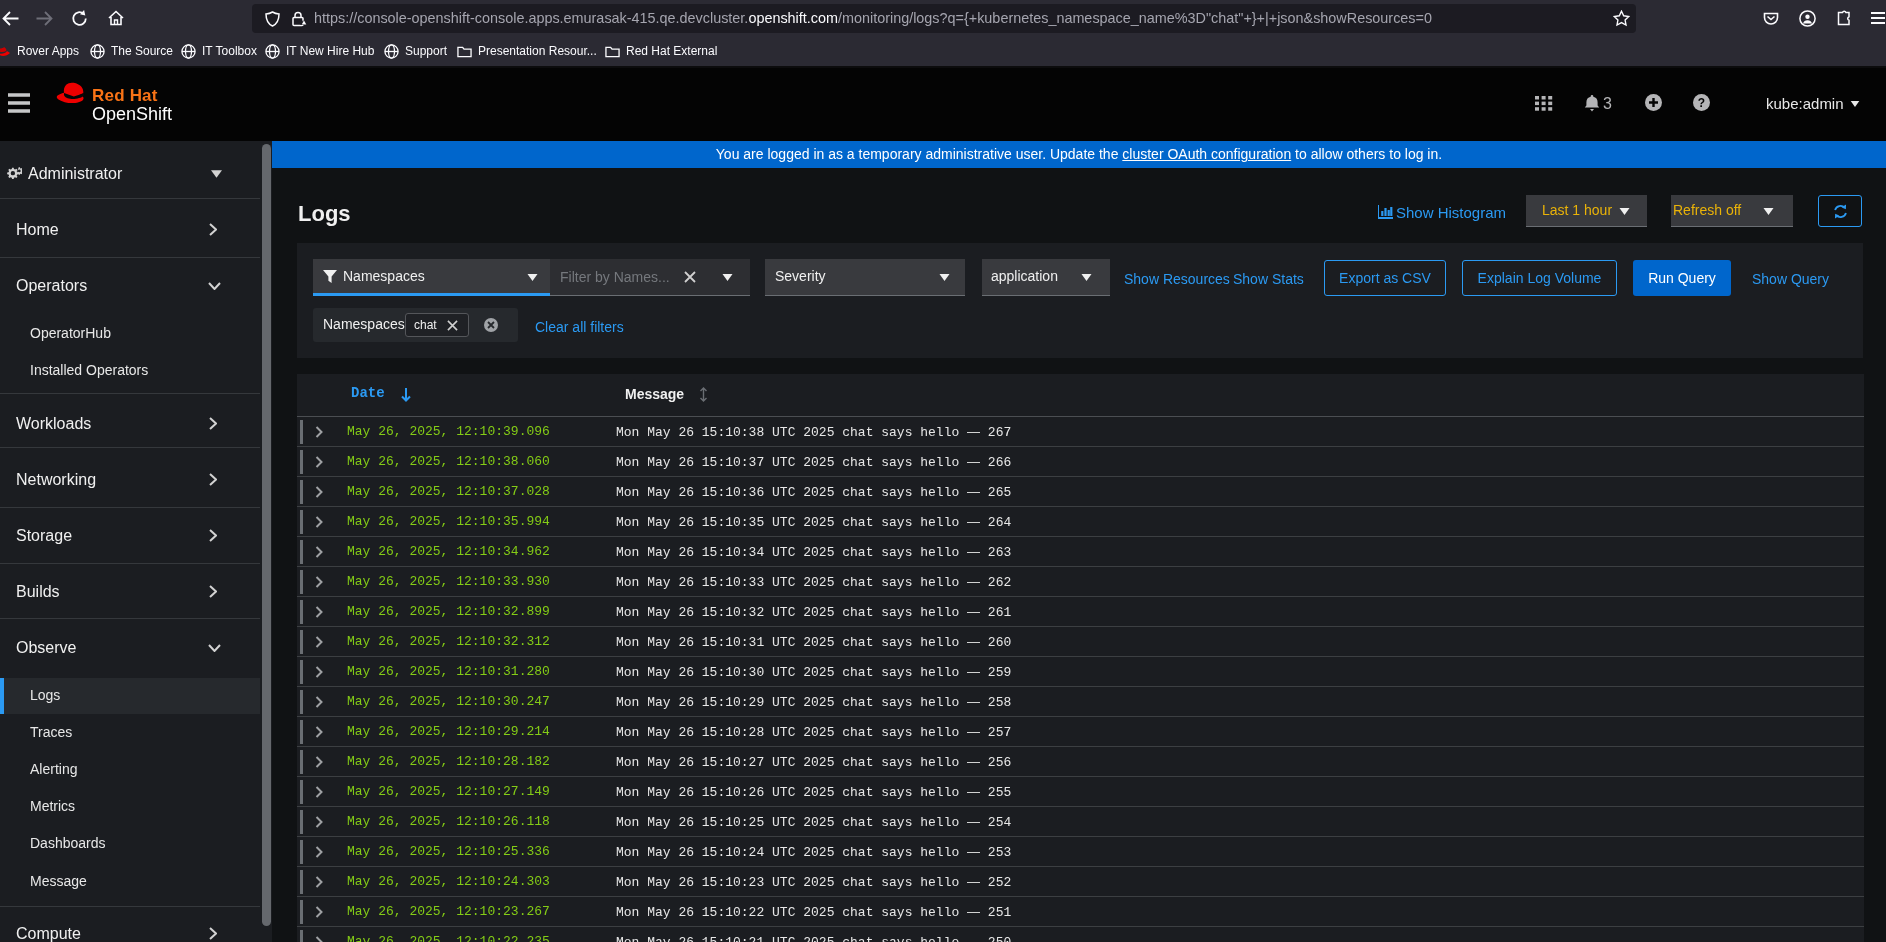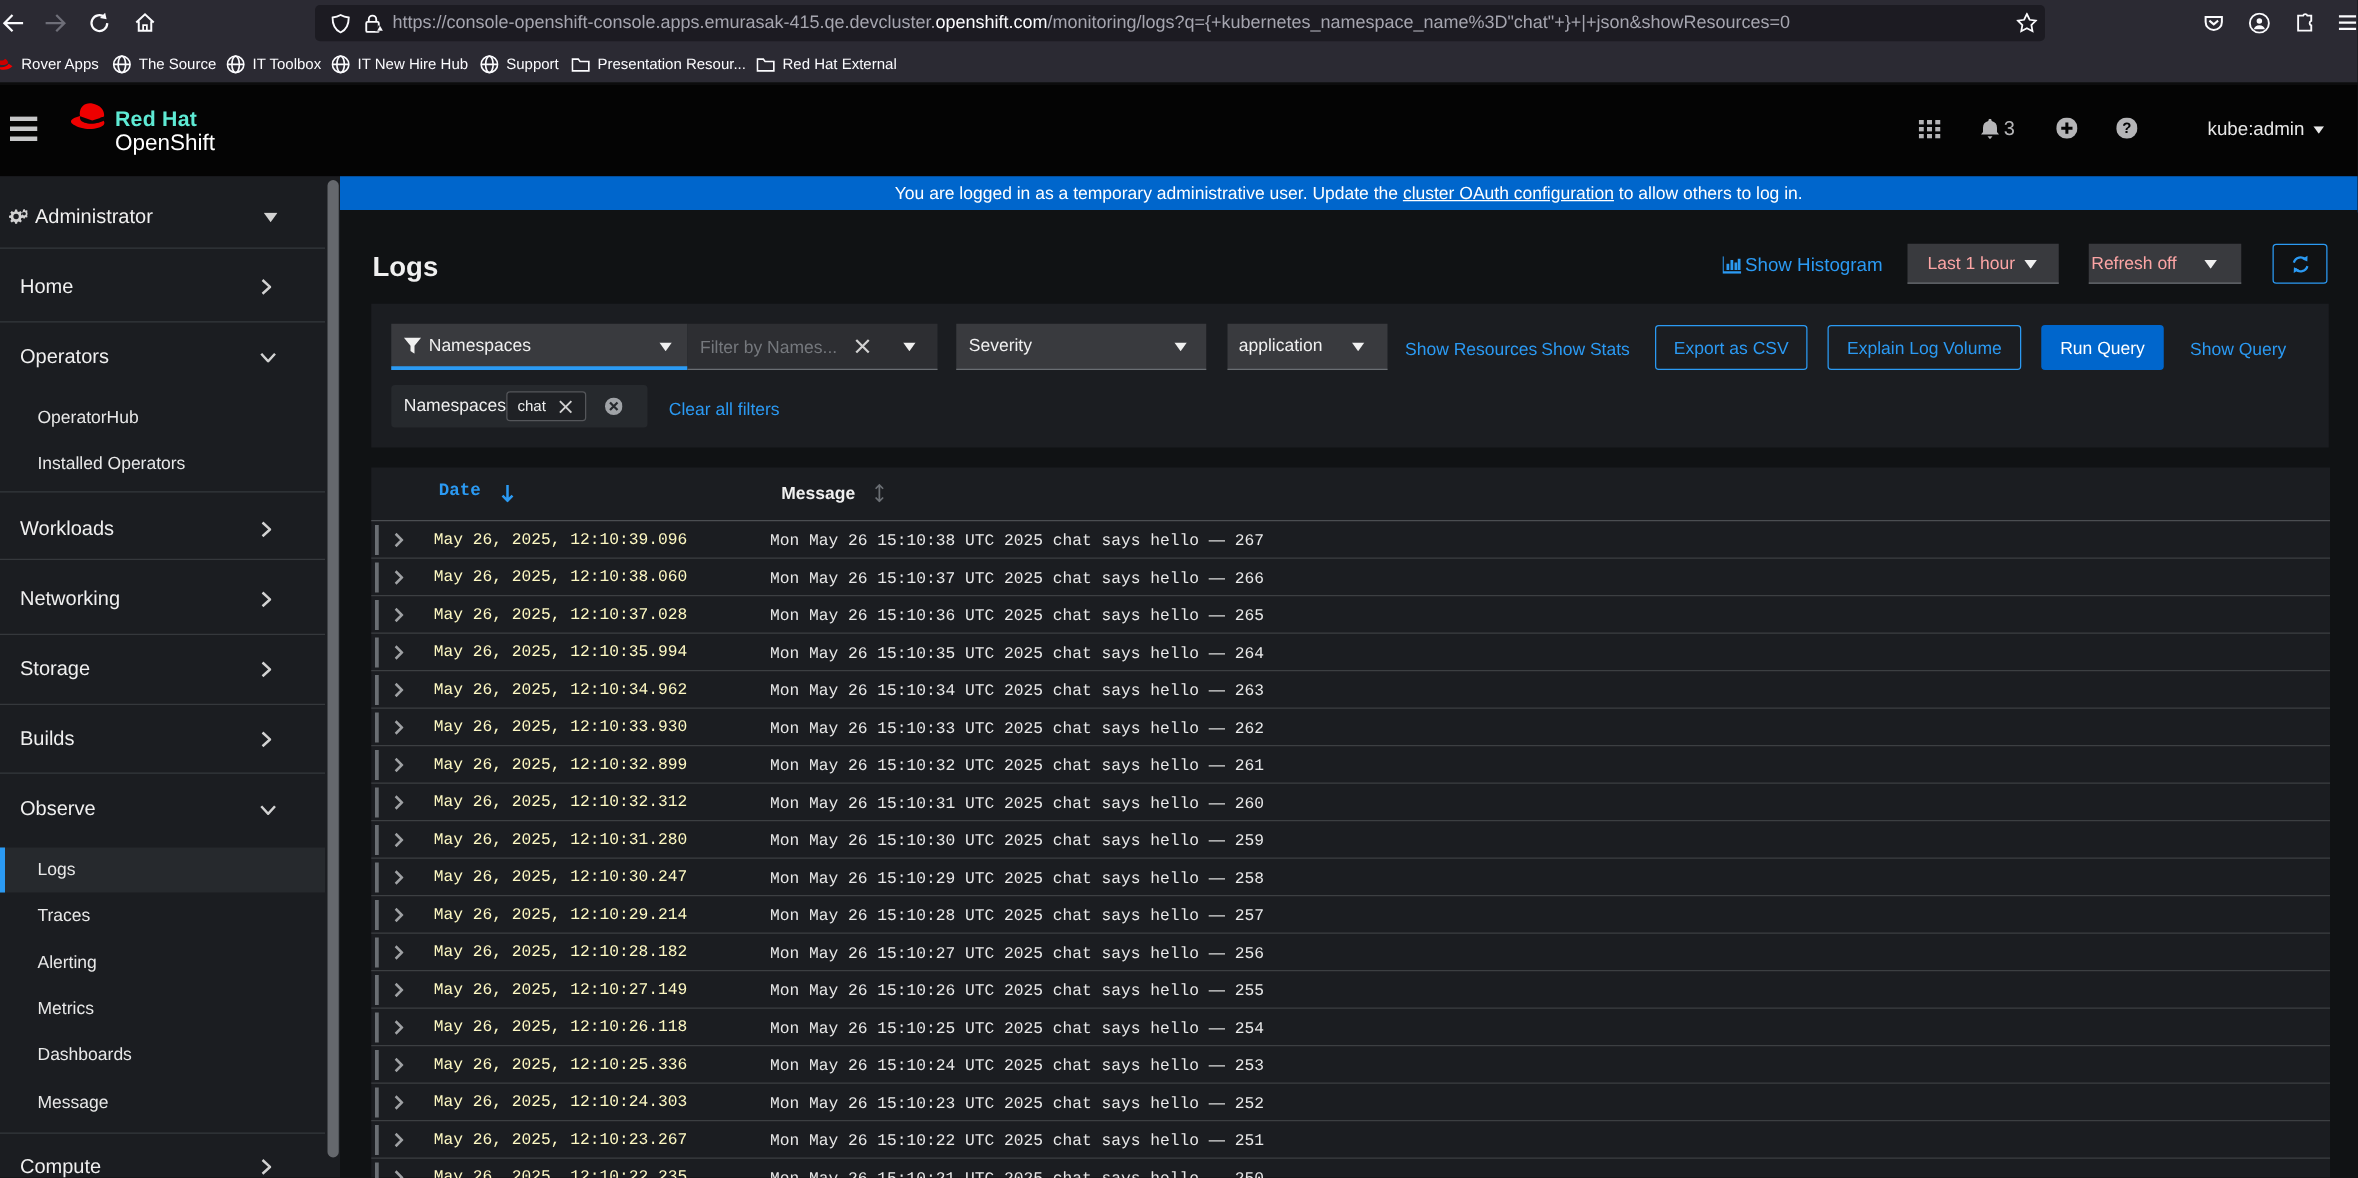--- a/index.html
+++ b/index.html
@@ -32,35 +32,35 @@
   .nav1 { position:absolute; left:16px; font-size:16px; color:#f0f0f0; }
   .nav2 { position:absolute; left:30px; font-size:14px; color:#e8e8e8; }
   .navdiv { position:absolute; left:0; width:260px; height:1px; background:#35383c; }
   .chev { position:absolute; left:209px; }
   #logssel { position:absolute; left:0; top:537px; width:260px; height:36px; background:#26292d; border-left:4px solid #2b9af3; }
 
   
   #content { position:absolute; left:272px; top:168px; width:1614px; height:774px; background:#101214; }
   #pagehead { position:absolute; left:26px; top:33px; font-size:22px; font-weight:bold; color:#f0f0f0; }
   .pfselect { position:absolute; height:37px; background:#393a3e; border-bottom:1px solid #6a6e73;
-    font-size:14px; color:#fca5a5; line-height:36px; }
+    font-size:14px; color:#eab308; line-height:36px; }
   .blue { color:#2b9af3; }
   .pfbtn-o { position:absolute; height:36px; border:1px solid #2b9af3; border-radius:3px; color:#2b9af3;
     font-size:14px; text-align:center; background:transparent; }
   .pfbtn-p { position:absolute; height:36px; border-radius:3px; color:#fff; background:#0066cc;
     font-size:14px; text-align:center; }
 
   #toolbar-panel { position:absolute; left:25px; top:75px; width:1566px; height:115px; background:#1b1d21; }
   #table-panel { position:absolute; left:25px; top:206px; width:1567px; height:568px; background:#1b1d21; }
 
   .mono { font-family:"Liberation Mono", monospace; }
   .lrow { position:absolute; left:0; width:1567px; height:30px; }
   .lrow .bar { position:absolute; left:3px; top:3px; width:3px; height:24px; background:#6a6e73; }
   .lrow .sep { position:absolute; left:0; bottom:0; width:1567px; height:1px; background:#3c3f42; }
-  .lrow .dt { position:absolute; left:50px; top:0; height:29px; line-height:29px; font-size:13px; color:#fef9c3; white-space:pre; font-family:"Liberation Mono",monospace;text-align:right; }
+  .lrow .dt { position:absolute; left:50px; top:0; height:29px; line-height:29px; font-size:13px; color:#84cc16; white-space:pre; font-family:"Liberation Mono",monospace;text-align:right; }
   .lrow .msg { position:absolute; left:319px; top:0; height:29px; line-height:29px; font-size:13px; color:#e8e8e8; white-space:pre; font-family:"Liberation Mono",monospace; }
   .lrow .ch { position:absolute; left:18px; top:9px; }
 </style>
 </head>
 <body>
 
 <div id="btoolbar">
 
   <svg class="bicon" style="left:2px;top:11px" width="17" height="15" viewBox="0 0 17 15">
       <path d="M8 1L1.5 7.5 8 14M2 7.5h14.5" stroke="#fbfbfe" stroke-width="1.8" fill="none"></path>
@@ -151,21 +151,21 @@
 <div id="masthead">
   <svg class="abs" style="left:8px;top:25px" width="22" height="20" viewBox="0 0 22 20">
       <path d="M0 2h22M0 10h22M0 18h22" stroke="#c6c7c8" stroke-width="3.6"></path>
     </svg>
 
   <svg class="abs" style="left:54px;top:14px" width="34" height="26" viewBox="0 0 34 26">
     <path d="M10.2 11.5c-1-3.6.1-7 2-8.8C14 1 16.8.3 19.8.8c2.9.5 5.8 2 7.4 3.7 1.6 1.7 2.3 4.3 2.1 6.7l-9.6 3.2z" fill="#e00"></path>
     <path d="M10 10.8c-3.2.9-6.8 2.3-7.2 3.9-.2 1 .5 2 2.1 3 3 1.9 8.3 3.4 12.8 3.4 5 0 9.6-1.4 11.2-3.2 1-1.1.8-2.6-.5-3.9-1-1-2.6-1.9-3.7-2.3z" fill="#e00"></path>
     <path d="M10.1 11c-.3 1-.1 2.2.3 2.9 1 1.7 4.8 3 8.5 3 4 0 8.8-1.4 10.7-3 .5-.5.7-1.8.4-2.7l-10.2 3.2z" fill="#070707"></path>
   </svg>
-  <div class="abs" style="left:92px;top:18px;font-size:17px;font-weight:bold;color:#5eead4;letter-spacing:.2px">Red Hat</div>
+  <div class="abs" style="left:92px;top:18px;font-size:17px;font-weight:bold;color:#f97316;letter-spacing:.2px">Red Hat</div>
   <div class="abs" style="left:92px;top:36px;font-size:18px;color:#fff;font-weight:300">OpenShift</div>
 
   <svg class="abs" style="left:1535px;top:28px" width="18" height="15" viewBox="0 0 18 15">
       <g fill="#b5b5b7">
         <rect x="0" y="0" width="4" height="3.5"></rect>
         <rect x="6.6" y="0" width="4" height="3.5"></rect>
         <rect x="13.2" y="0" width="4" height="3.5"></rect>
         <rect x="0" y="5.6" width="4" height="3.5"></rect>
         <rect x="6.6" y="5.6" width="4" height="3.5"></rect>
         <rect x="13.2" y="5.6" width="4" height="3.5"></rect>

